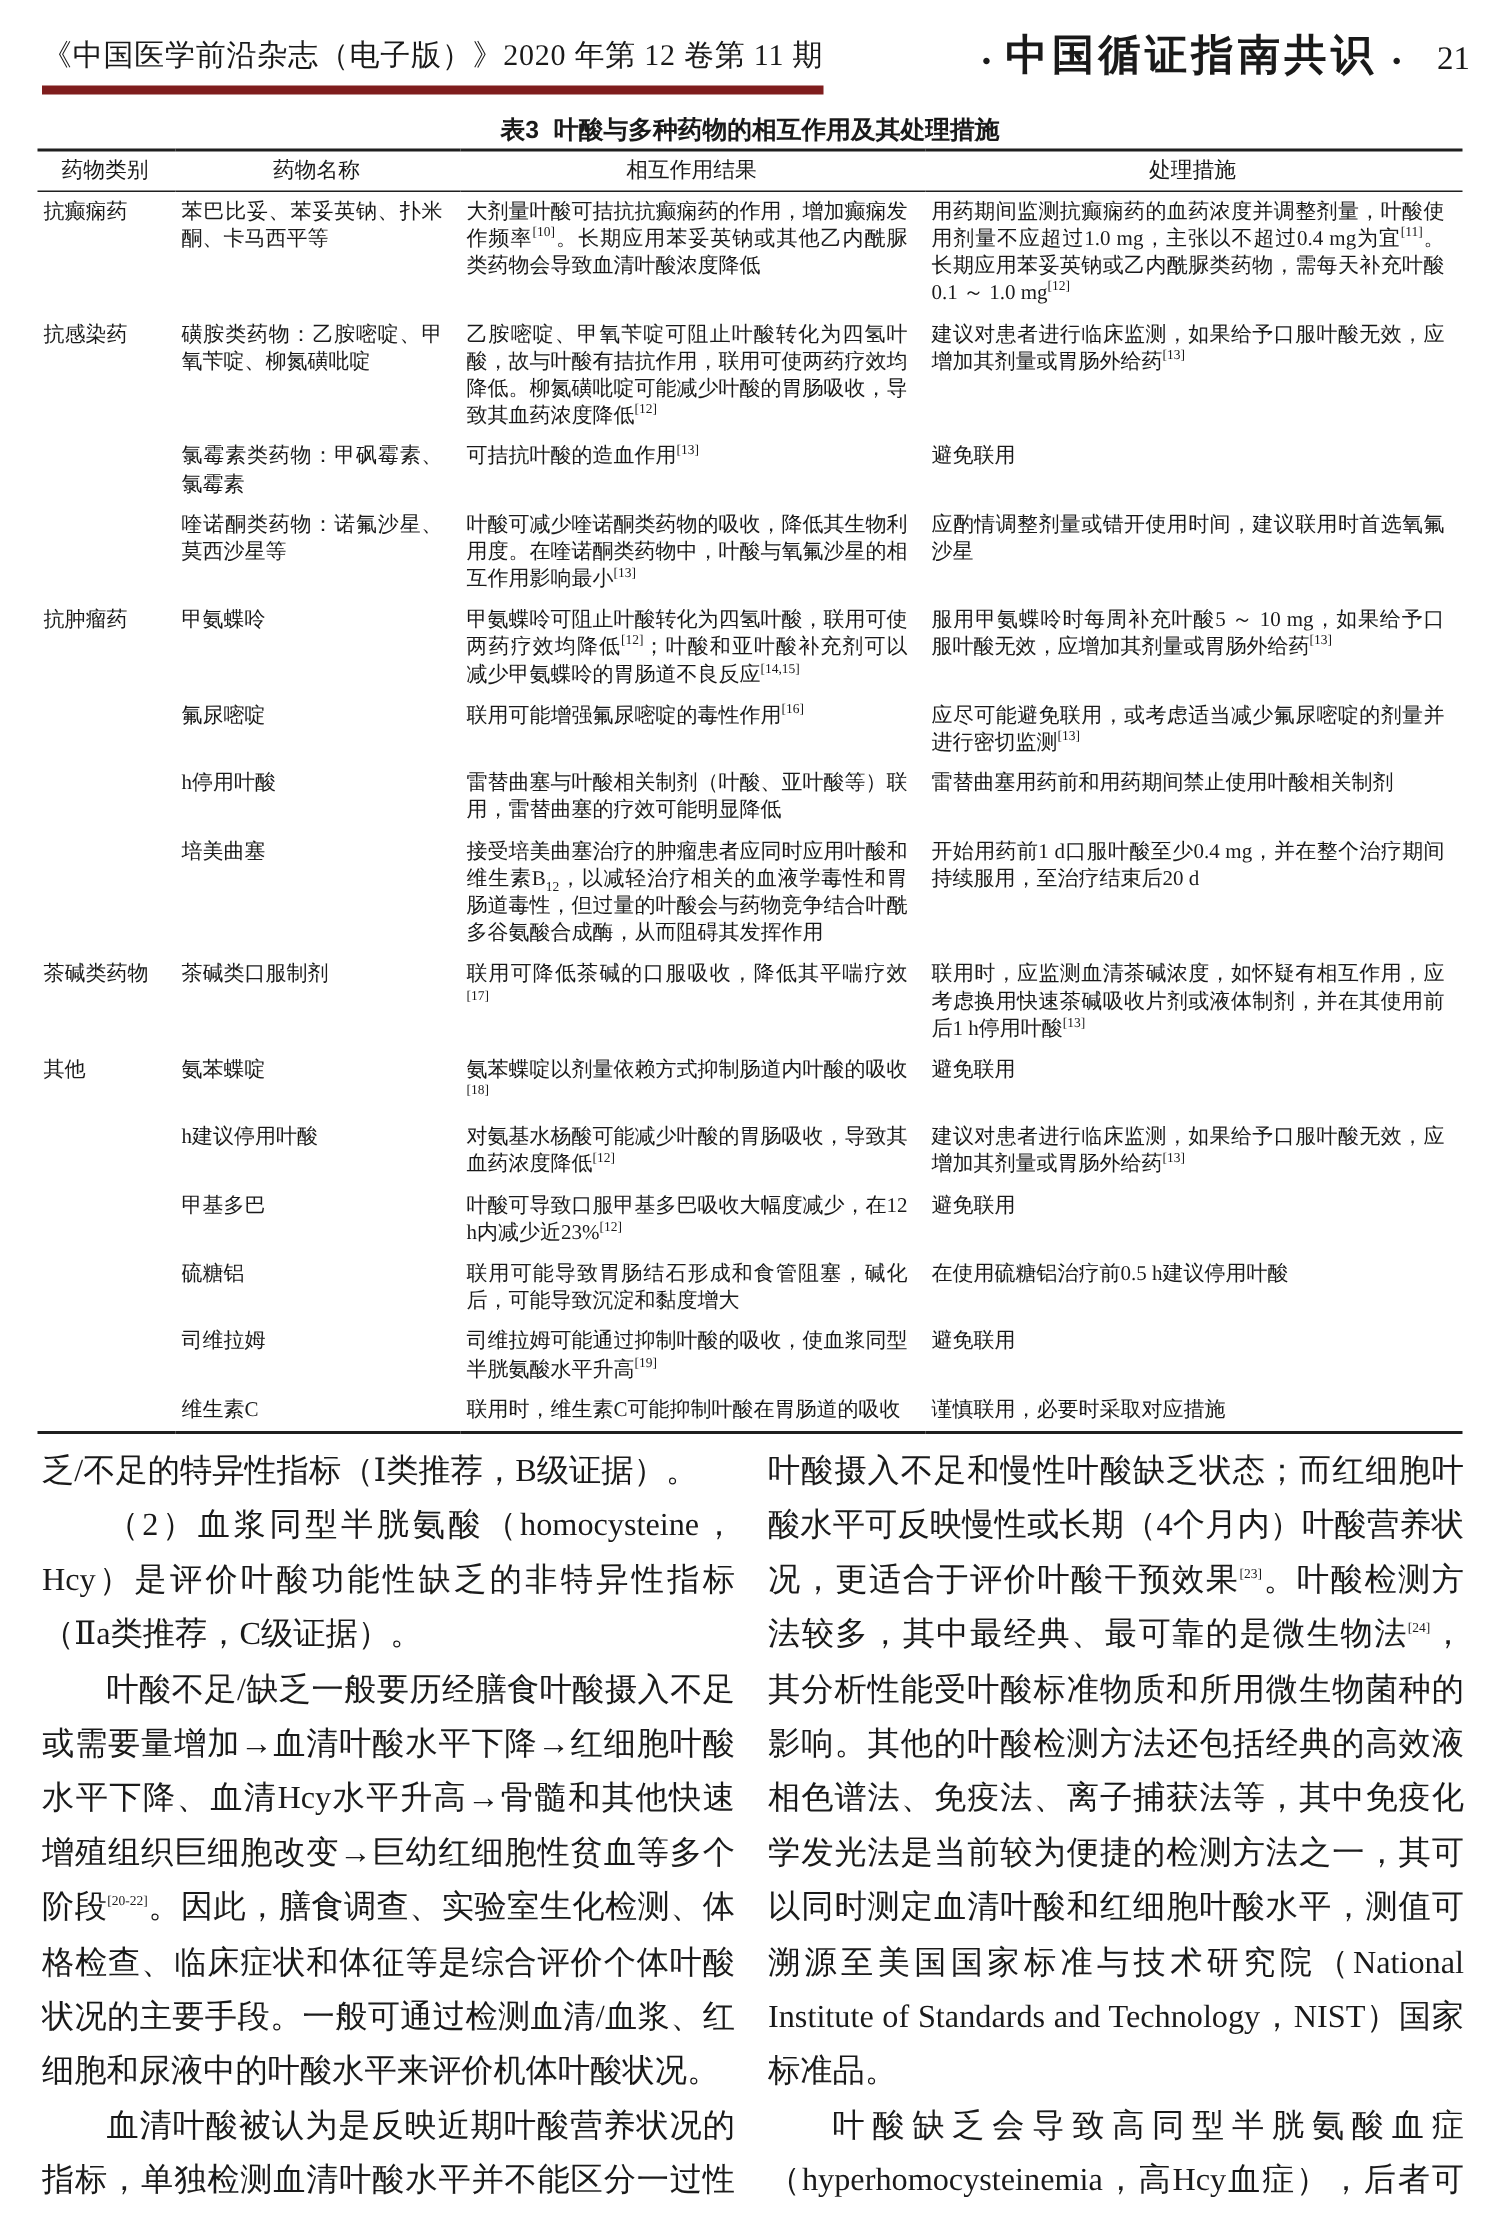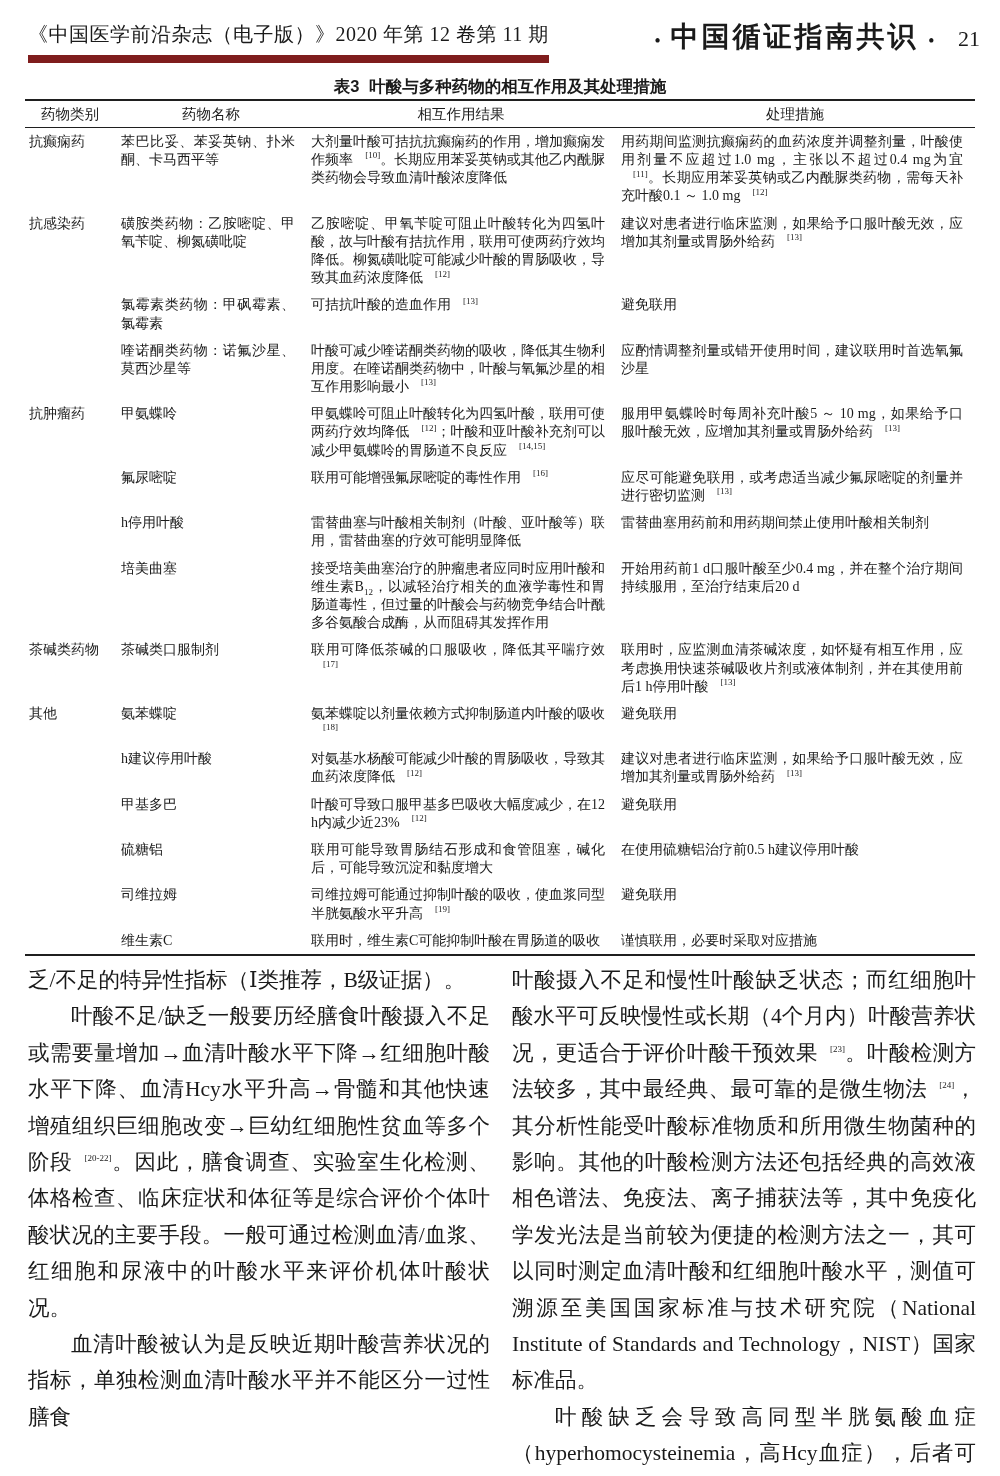--- a/index.html
+++ b/index.html
@@ -3,21 +3,21 @@
 <meta charset="utf-8">
 <style>
   html,body{margin:0;padding:0;background:#ffffff;}
   .page{
     position:relative;width:1000px;height:1476px;background:#ffffff;
     color:#1a1a1a;font-family:"Liberation Serif","DejaVu Serif",serif;
     overflow:hidden;
   }
   
   .runhead{position:absolute;top:18px;left:28px;right:20px;display:flex;justify-content:space-between;align-items:flex-end;}
-  .journal{font-size:20px;letter-spacing:0.5px;border-bottom:8px solid #7f1d1d;padding-bottom:7px;}
+  .journal{font-size:20px;letter-spacing:0.5px;border-bottom:6px solid #7f1d1d;padding-bottom:7px;}
   .rh-right{display:flex;align-items:baseline;gap:10px;padding-bottom:7px;}
   .section-title{font-family:Liberation Sans, sans-serif;font-weight:bold;font-size:28px;letter-spacing:3px;}
   .bullet{font-size:16px;font-weight:bold;}
   .pagenum{font-size:22px;margin-left:14px;}
   
   .tbl-caption{position:absolute;top:76px;left:0;width:100%;text-align:center;
     font-family:"Liberation Sans","DejaVu Sans",sans-serif;font-weight:bold;font-size:16.5px;}
   .tbl-caption .lbl{margin-right:10px;}
   
   table.drug{
@@ -32,21 +32,21 @@
   table.drug th{
     font-weight:normal;font-size:14.5px;padding:4px 6px 3px 4px;
     border-bottom:1.2px solid #1f1f1f;text-align:center;
   }
   table.drug th.first{text-align:center;}
   table.drug td{
     vertical-align:top;text-align:justify;
     padding:5px 12px 4px 4px;
   }
   table.drug td.cat{padding-right:2px;}
-  sup{font-size:9px;line-height:0;margin-left:12px;}
+  sup{font-size:9px;line-height:0;}
   sub{font-size:9px;line-height:0;}
   
   .bodycol{position:absolute;top:962px;height:514px;overflow:hidden;
     font-size:21.5px;line-height:36.4px;text-align:justify;}
   .bodycol.left{left:28px;width:462px;}
   .bodycol.right{left:512px;width:464px;}
   .bodycol p{margin:0;}
   .bodycol p.indent{text-indent:2em;}
 </style>
 </head>
@@ -172,20 +172,21 @@
           <td class="cat"></td>
           <td>维生素C</td>
           <td>联用时，维生素C可能抑制叶酸在胃肠道的吸收</td>
           <td>谨慎联用，必要时采取对应措施</td>
         </tr>
       </tbody>
   </table>
 
   <div class="bodycol left">
       <p>乏/不足的特异性指标（Ⅰ类推荐，B级证据）。</p>
+      <p class="indent">（2）血浆同型半胱氨酸（homocysteine，Hcy）是评价叶酸功能性缺乏的非特异性指标（Ⅱa类推荐，C级证据）。</p>
       <p class="indent">叶酸不足/缺乏一般要历经膳食叶酸摄入不足或需要量增加→血清叶酸水平下降→红细胞叶酸水平下降、血清Hcy水平升高→骨髓和其他快速增殖组织巨细胞改变→巨幼红细胞性贫血等多个阶段<sup>[20-22]</sup>。因此，膳食调查、实验室生化检测、体格检查、临床症状和体征等是综合评价个体叶酸状况的主要手段。一般可通过检测血清/血浆、红细胞和尿液中的叶酸水平来评价机体叶酸状况。</p>
       <p class="indent">血清叶酸被认为是反映近期叶酸营养状况的指标，单独检测血清叶酸水平并不能区分一过性膳食</p>
     </div>
   <div class="bodycol right">
       <p>叶酸摄入不足和慢性叶酸缺乏状态；而红细胞叶酸水平可反映慢性或长期（4个月内）叶酸营养状况，更适合于评价叶酸干预效果<sup>[23]</sup>。叶酸检测方法较多，其中最经典、最可靠的是微生物法<sup>[24]</sup>，其分析性能受叶酸标准物质和所用微生物菌种的影响。其他的叶酸检测方法还包括经典的高效液相色谱法、免疫法、离子捕获法等，其中免疫化学发光法是当前较为便捷的检测方法之一，其可以同时测定血清叶酸和红细胞叶酸水平，测值可溯源至美国国家标准与技术研究院（National Institute of Standards and Technology，NIST）国家标准品。</p>
       <p class="indent">叶酸缺乏会导致高同型半胱氨酸血症（hyperhomocysteinemia，高Hcy血症），后者可作为评价叶酸缺乏的非特异性指标。需注意的是，血清Hcy水平</p>
     </div>
 
 </div>
 

